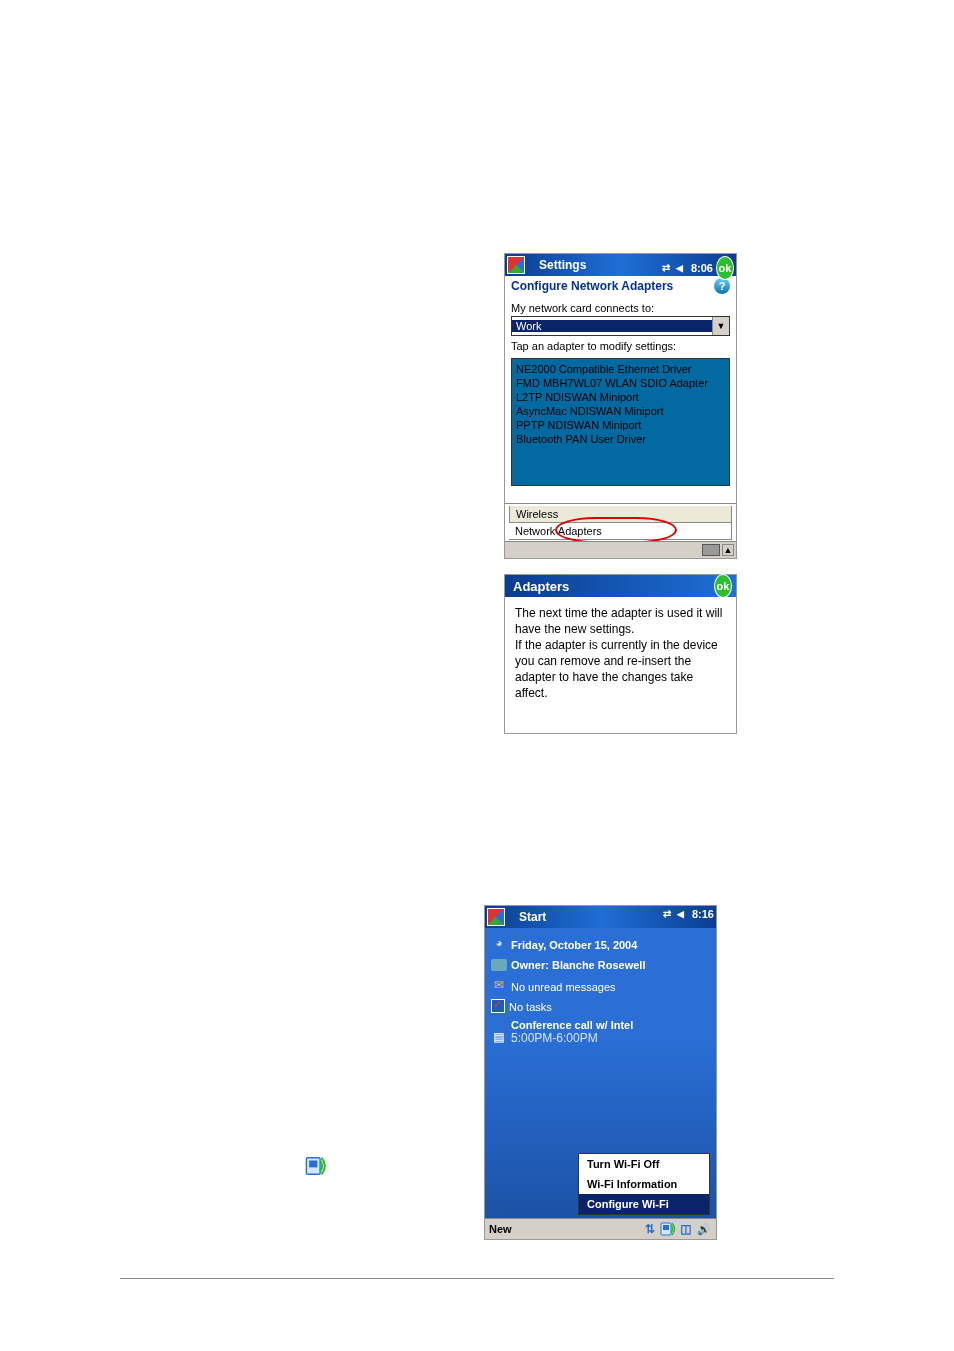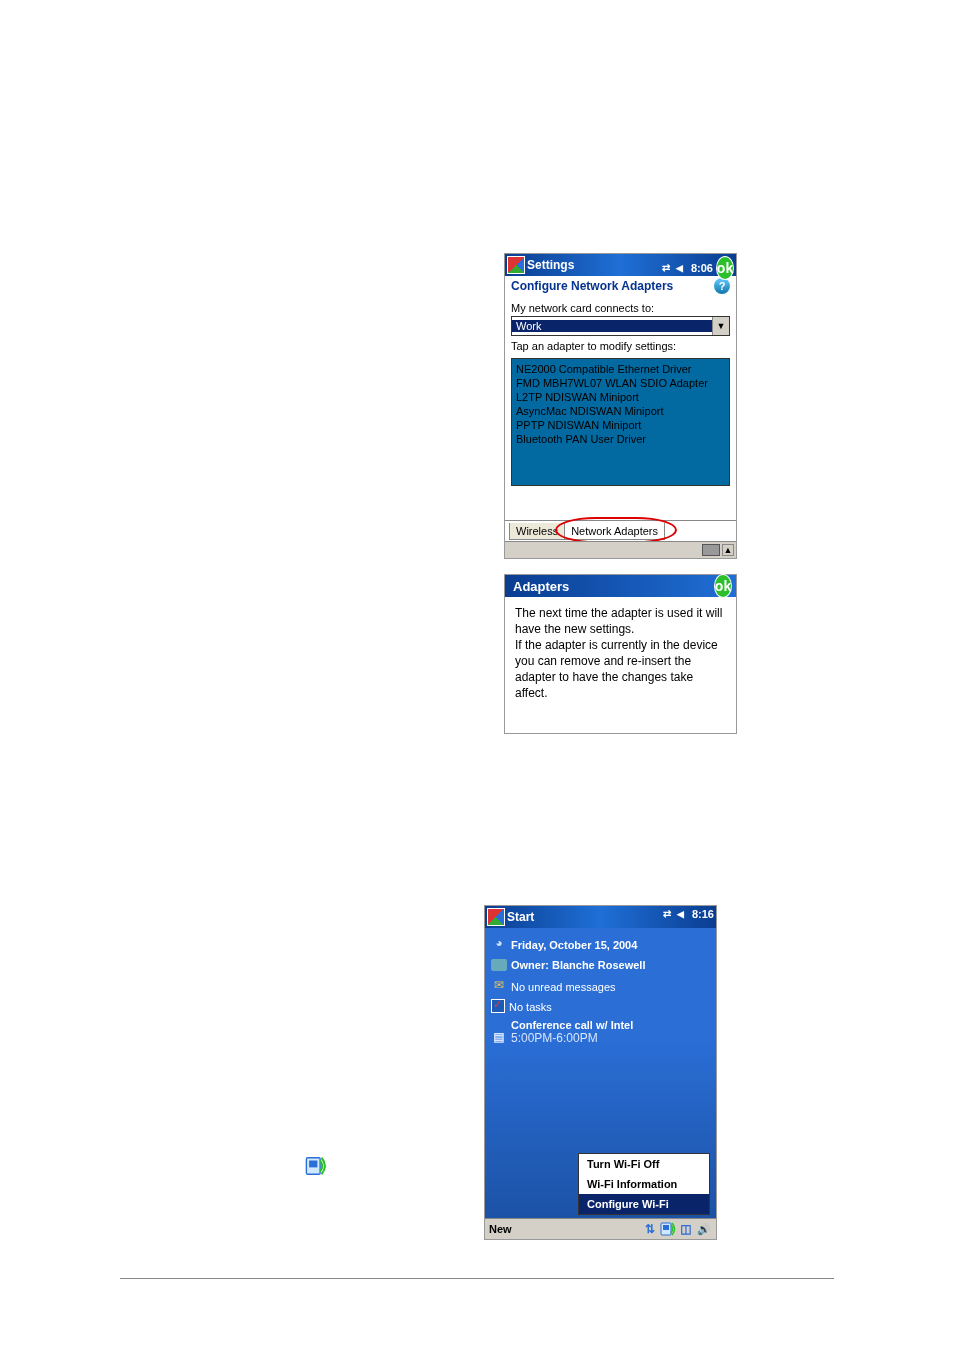--- a/index.html
+++ b/index.html
@@ -30,35 +30,35 @@
   }
   .flag {
     width:18px; height:18px; margin:2px;
     background:
       linear-gradient(135deg,#d33 0 50%, transparent 50%),
       linear-gradient(45deg,#3a3 0 50%, transparent 50%),
       #2a6edb;
     border:1px solid #fff;
     box-sizing:border-box;
   }
-  .titlebar .title { margin-left:0; }
+  .titlebar .title { margin-left:12px; }
   .titlebar .right {
     position:absolute; right:2px; top:2px; display:flex; align-items:center; gap:3px;
     font-size:10px;
   }
   .sysicons { display:flex; gap:2px; align-items:center; }
   .speaker, .netarrows {
     width:12px; height:12px; display:inline-block;
   }
   .netarrows::before { content:"⇄"; font-size:10px; color:#fff; }
   .speaker::before { content:"◀"; font-size:9px; color:#fff; }
   .clock { color:#fff; font-size:11px; }
   .okbtn {
     width:18px; height:24px; border-radius:50%;
-    background:#2bbf2b; color:#fff; font-size:14px; font-weight:bold;
+    background:#2bbf2b; color:#fff; font-size:11px; font-weight:bold;
     display:flex; align-items:center; justify-content:center;
     border:1px solid #fff; box-sizing:border-box;
   }
   .ss1 .sub {
     background:#fff; height:20px; display:flex; align-items:center;
     padding:0 6px; justify-content:space-between;
   }
   .ss1 .sub .heading { color:#05338f; font-weight:bold; font-size:12px; }
   .helpicon { width:16px;height:16px;border-radius:50%;background:linear-gradient(#6cf,#17a); color:#fff; font-weight:bold; font-size:11px; display:flex;align-items:center;justify-content:center;}
   .ss1 .body { padding:2px 6px; font-size:11px; }
@@ -73,21 +73,21 @@
     display:flex;align-items:center;justify-content:center;
     border-left:1px solid #888; font-size:9px;
   }
   .adapterlist {
     margin-top:6px; border:1px solid #333; height:120px;
     padding:3px 4px; font-size:11px; line-height:14px; background:#0369a1;
   }
   .tabs1 {
     position:absolute; bottom:18px; left:0; right:0;
     border-top:1px solid #888; font-size:11px;
-    padding:2px 4px 0; display:flex; gap:0;
+    padding:2px 4px 0; display:flex; gap:0;flex-direction:column;
   }
   .tabs1 .tab { padding:2px 6px 2px; border:1px solid #888; border-top:none; background:#ece9d8; }
   .tabs1 .tab + .tab { border-left:none; }
   .tabs1 .tab.active { background:#fff; font-weight:normal; }
   .tabs1 .circle {
     position:absolute; left:50px; bottom:-3px;
     width:118px; height:22px; border:2px solid #d00; border-radius:60%/90%;
     pointer-events:none;
   }
   .sipbar {

